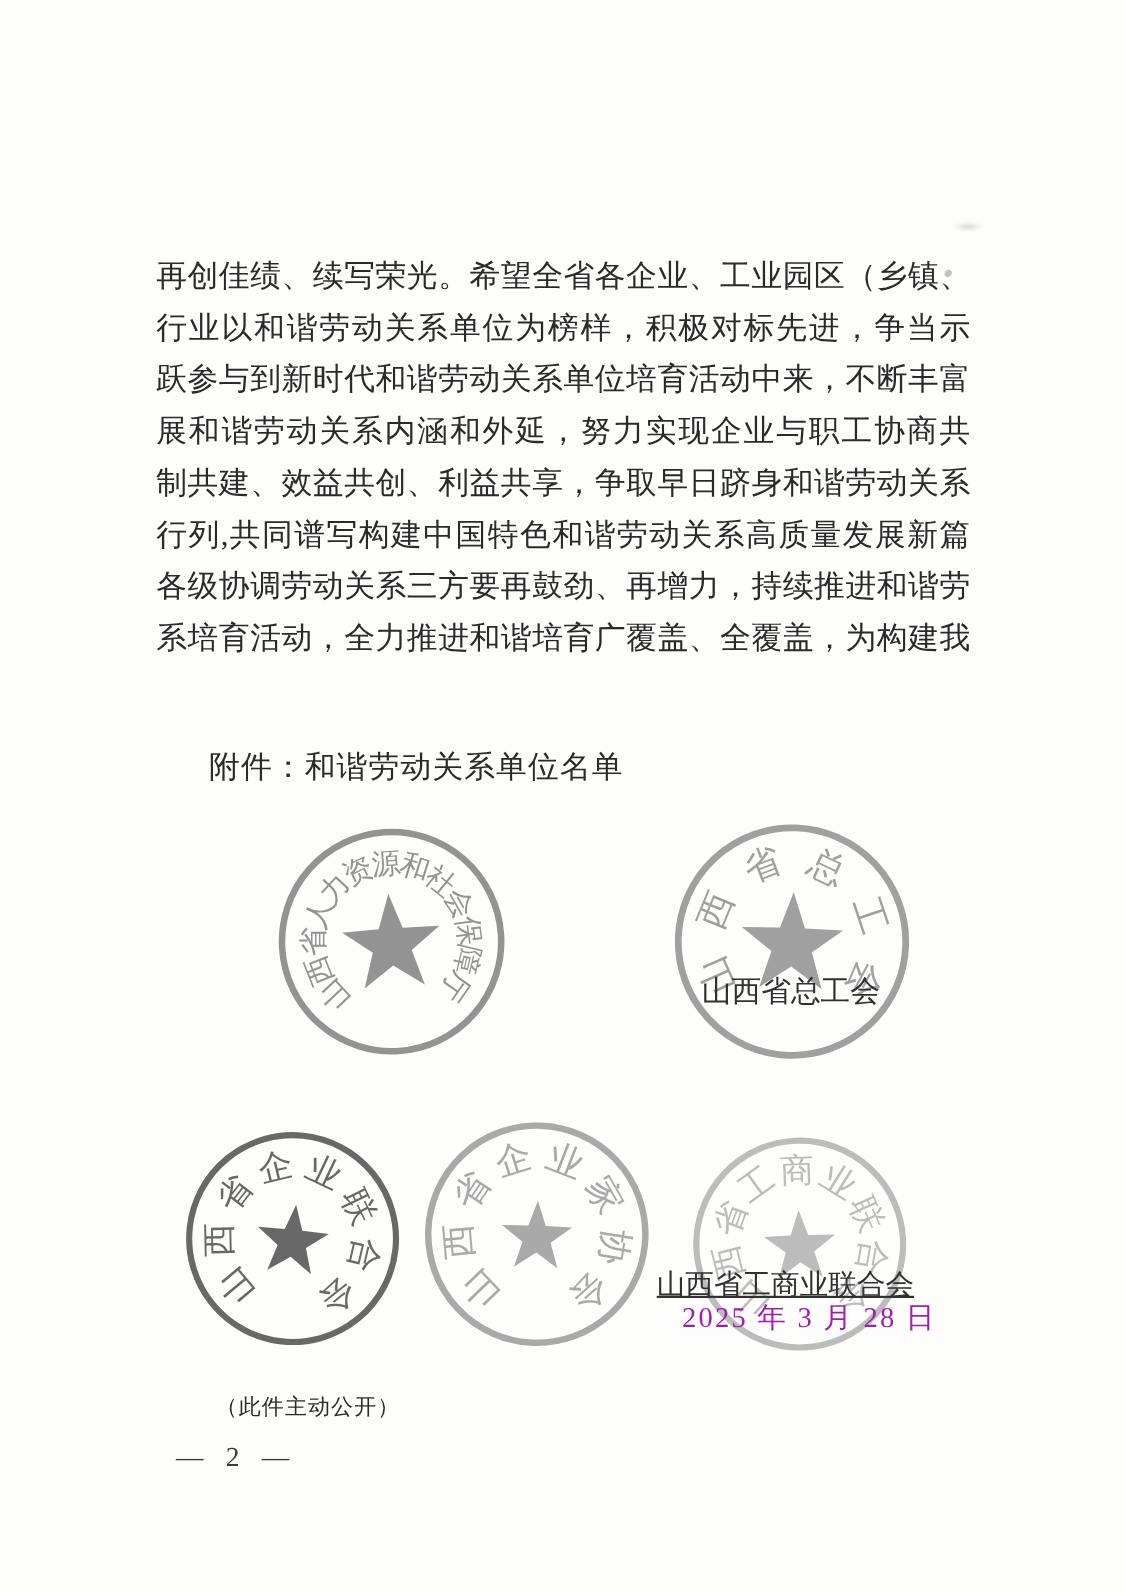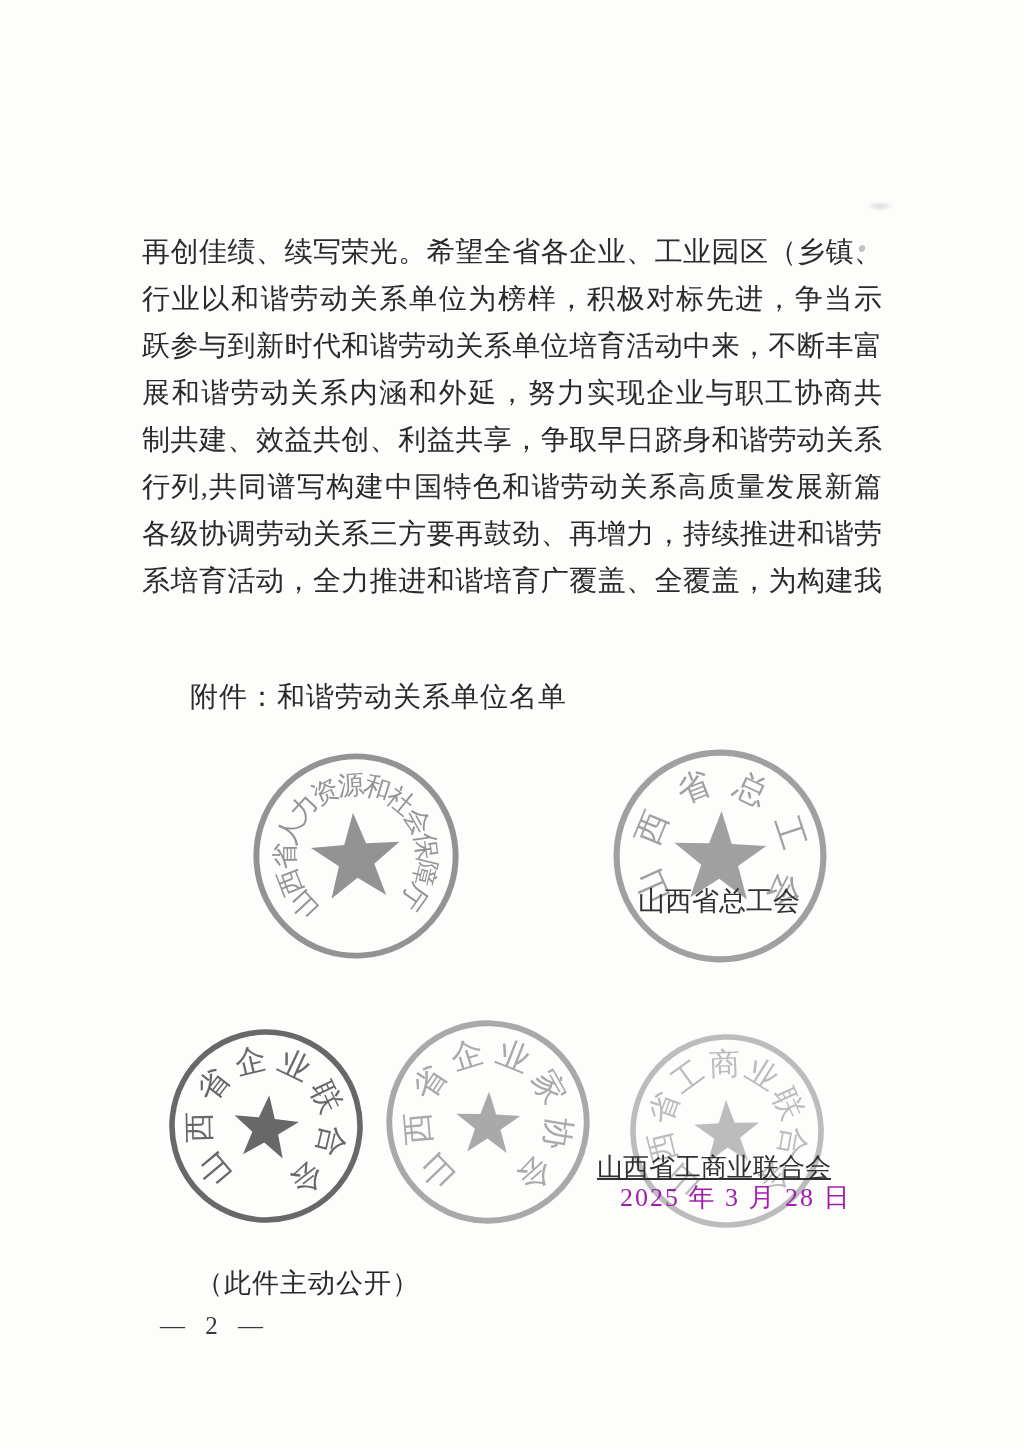--- a/index.html
+++ b/index.html
@@ -21,21 +21,21 @@
     text-align:justify;text-align-last:justify;
   }
   .bline.last{text-align-last:left;}
   .abs{position:absolute;white-space:nowrap;}
   .attachment{left:190px;top:678px;font-size:28px;letter-spacing:1px;text-align:center;}
   .org1-left{left:190px;top:874px;font-size:27px;z-index:3;color:#303030;}
   .org1-right{left:638px;top:883px;font-size:27px;z-index:3;color:#303030;}
   .org2-left{left:158px;top:1132px;font-size:25px;z-index:3;color:#303030;}
   .org2-right{left:597px;top:1150px;font-size:26px;z-index:3;color:#303030;text-decoration:underline;}
   .sign-date{left:620px;top:1180px;font-size:26px;z-index:3;letter-spacing:2px;color:#a21caf;}
-  .note{left:196px;top:1265px;font-size:27px;letter-spacing:1px;}
+  .note{left:196px;top:1265px;font-size:20px;letter-spacing:1px;}
   .page-num{left:160px;top:1312px;font-size:25px;letter-spacing:7px;color:#3a3a3a;}
   .seal-layer{position:absolute;left:0;top:0;width:100%;height:100%;z-index:2;}
   .seal{position:absolute;filter:blur(0.4px);opacity:0.95;}
   .artifact{position:absolute;border-radius:50%;}
   .artifact.a1{left:866px;top:201px;width:28px;height:10px;
     background:radial-gradient(closest-side,#c2c2c2,rgba(255,255,255,0));opacity:.55;}
   .artifact.a2{left:859px;top:245px;width:6px;height:7px;background:#9a9a9a;
     opacity:.6;transform:rotate(40deg);}
 </style>
 </head>

